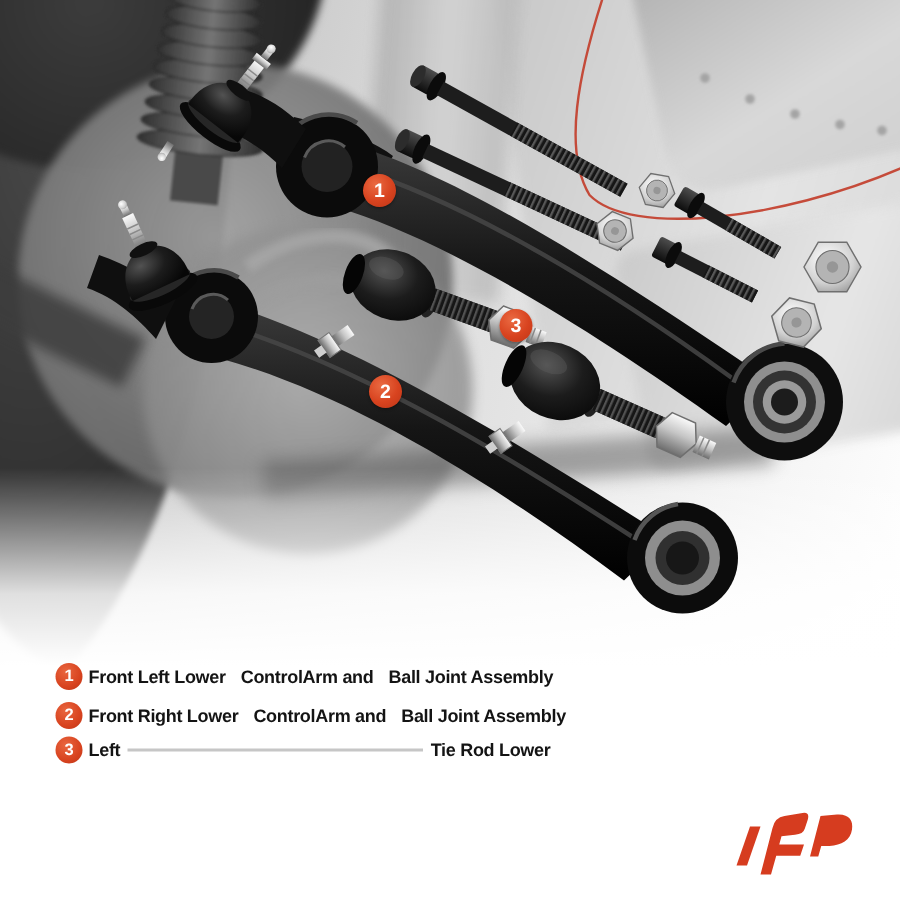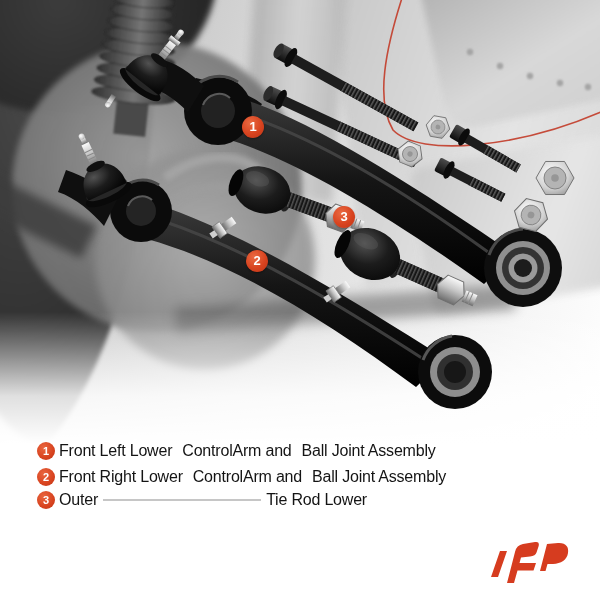--- a/index.html
+++ b/index.html
@@ -45,21 +45,21 @@
          color:#fff;font-weight:bold;font-size:13px;line-height:22px;text-align:center;
          box-shadow:0 1px 2px rgba(0,0,0,.35);}
   
   .legend{position:absolute;left:37px;top:442px;width:330px;display:flex;flex-direction:column;}
   .legend-row{display:flex;align-items:center;height:18px;}
   .legend-row.r2{margin-top:8px;}
   .legend-row.r3{margin-top:5px;}
   .lbadge{flex:0 0 18px;width:18px;height:18px;border-radius:50%;margin-right:4px;
           background:radial-gradient(circle at 38% 32%,#e9663f,#d8431f 60%,#bd3517 100%);
           color:#fff;font-weight:bold;font-size:11px;line-height:18px;text-align:center;}
-  .ltext{color:#141414;font-weight:normal;font-size:16px;letter-spacing:-.2px;white-space:nowrap;}
+  .ltext{color:#141414;font-weight:bold;font-size:12px;letter-spacing:-.2px;white-space:nowrap;}
   .lline{flex:1 1 8px;height:1.5px;background:#c6c6c6;margin:0 5px;align-self:center;}
   
   .logo{position:absolute;left:477px;top:536px;}
 </style>
 </head>
 <body>
 
 <div class="stage">
 
   <div class="bg">
@@ -329,21 +329,21 @@
     <div class="legend-row r2">
       <span class="lbadge">2</span>
       <span class="ltext">Front Right Lower</span>
       <span class="lline"></span>
       <span class="ltext">ControlArm and</span>
       <span class="lline"></span>
       <span class="ltext">Ball Joint Assembly</span>
     </div>
     <div class="legend-row r3">
       <span class="lbadge">3</span>
-      <span class="ltext">Outer</span>
+      <span class="ltext">Left</span>
       <span class="lline"></span>
       <span class="ltext">Tie Rod Lower</span>
     </div>
   </div>
 
   <svg class="logo" width="94" height="48" viewBox="0 0 94 48">
     <g fill="#d63c1f">
       <path d="M14,41 L23,15 L30,15 L21,41 Z"></path>
       <path d="M30,47 L38,16 Q39.5,9 46,8 L58,6 Q63,5.2 61.5,10.5 L59.5,16.5 Q58.5,20 53,20.5 L44,21.5 L42.5,27 L59,27 L56.5,34.5 L40.5,34.5 L37,47 Z"></path>
       <path d="M63,35 L70,8 L81,7 C89,6.5 92,11 91,17 C90,24 84,27.5 76,28 L70.5,28 L68.5,35 Z"></path>

